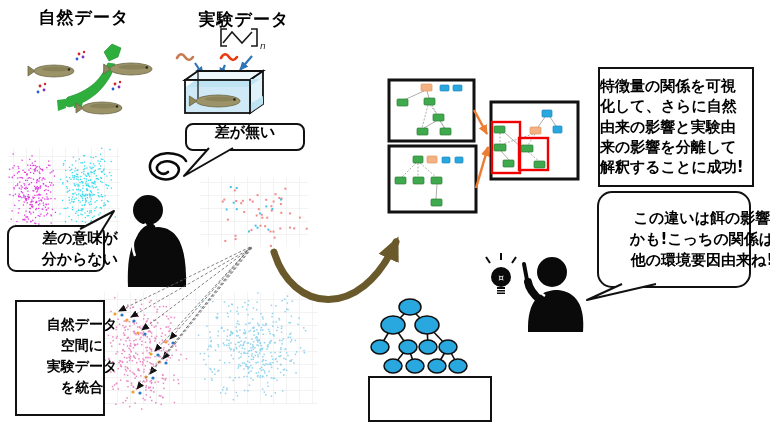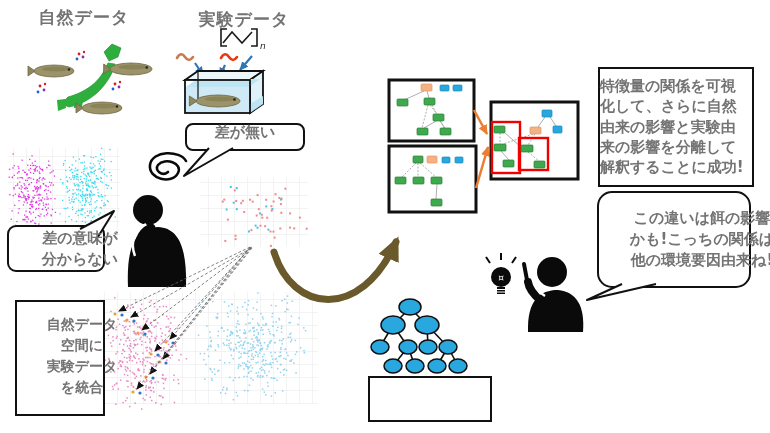--- a/index.html
+++ b/index.html
@@ -1,19 +1,19 @@
 <!DOCTYPE html>
 <html><head>
 <meta charset="utf-8">
 <style>
   html,body{margin:0;padding:0;background:#fff;}
   #stage{position:relative;width:770px;height:433px;background:#fff;overflow:hidden;
          font-family:"DejaVu Sans","Liberation Sans",sans-serif;color:#111;}
   #art{position:absolute;left:0;top:0;z-index:0;}
-  .txt{position:absolute;z-index:3;font-weight:bold;color:#737373;}
+  .txt{position:absolute;z-index:3;font-weight:bold;color:#000000;}
   .center{display:flex;align-items:center;justify-content:center;text-align:center;}
   .preline{white-space:pre-line;padding-left:24px;}
   .title{font-size:17px;letter-spacing:1px;}
   .plainbox{position:absolute;background:#fff;border:2px solid #111;z-index:2;}
   .tailsvg{position:absolute;overflow:visible;z-index:2;}
 </style>
 </head>
 <body>
 
 <div id="stage">

